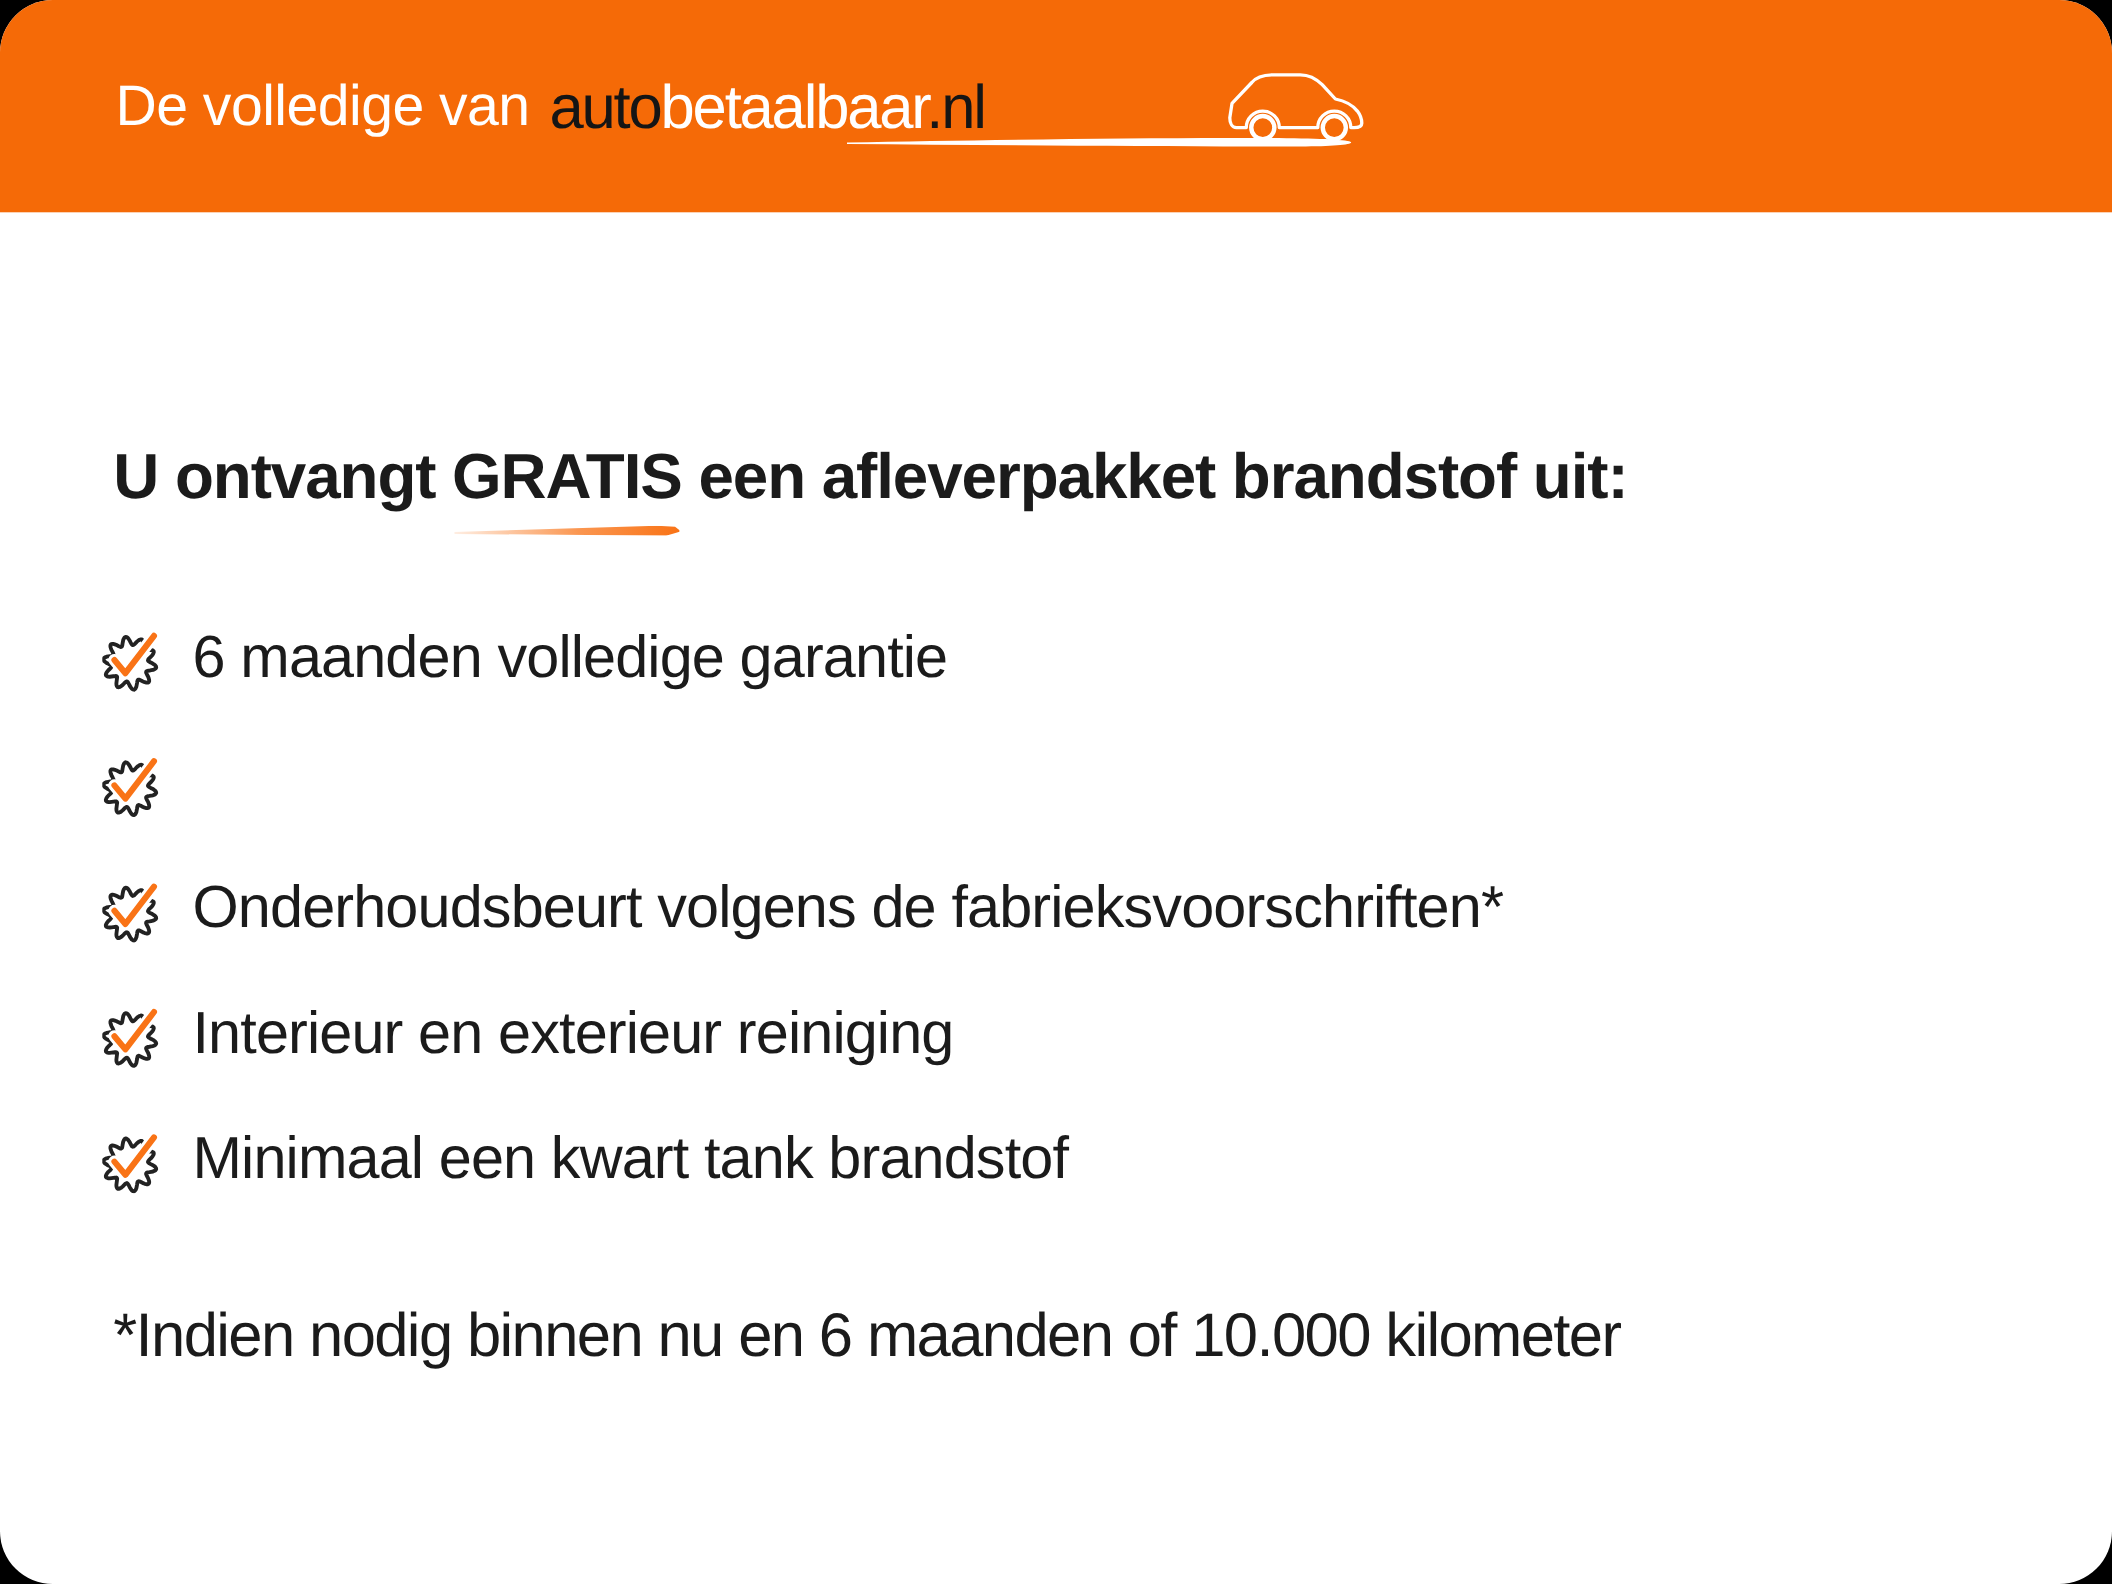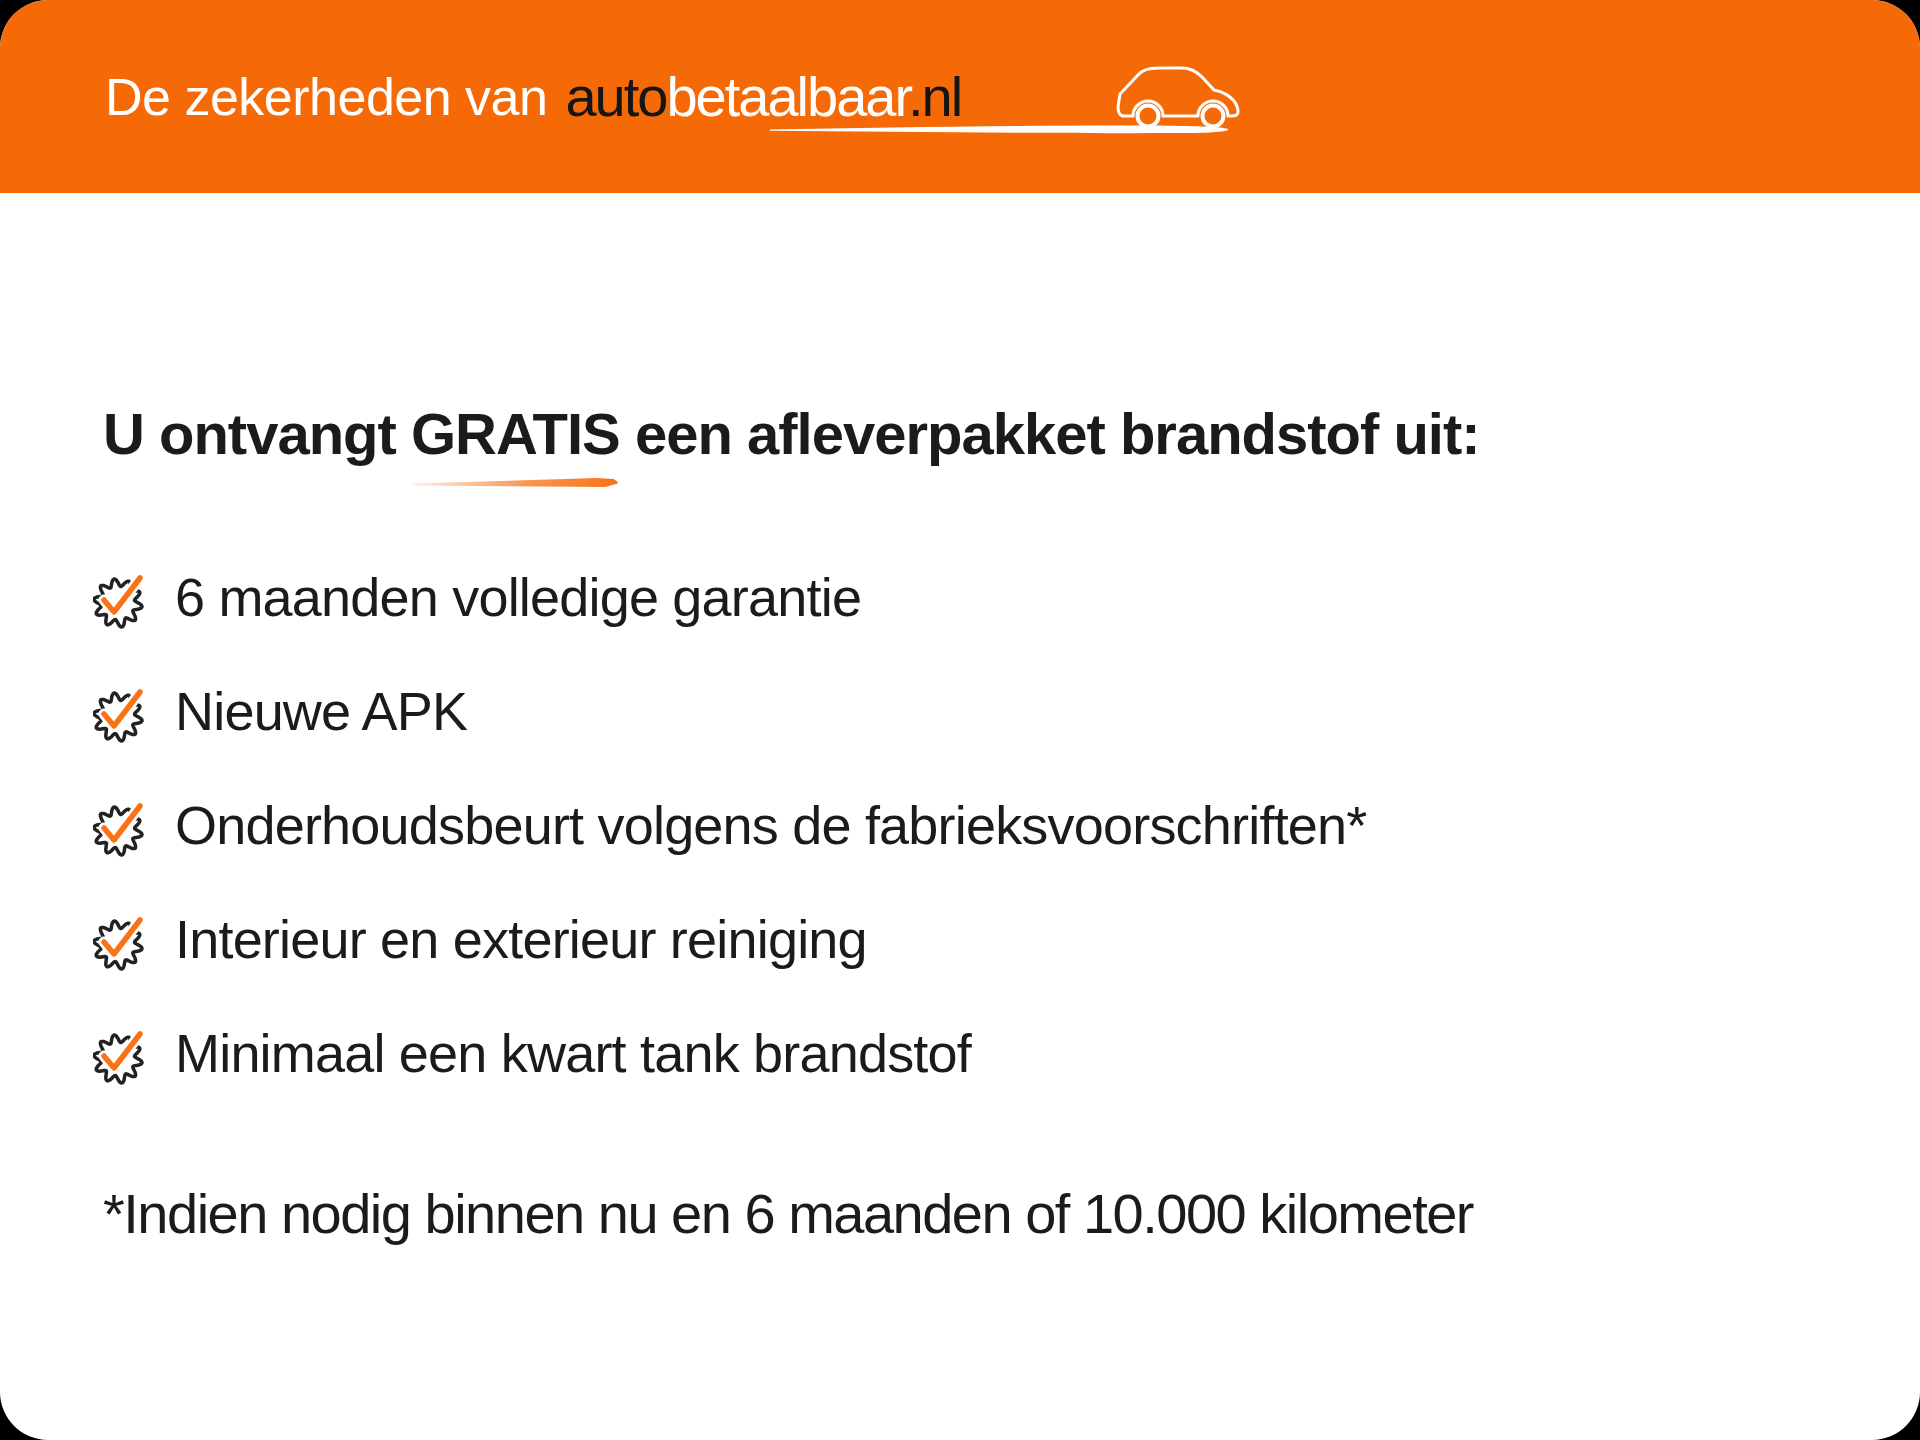--- a/index.html
+++ b/index.html
@@ -58,21 +58,21 @@
     font-size:56px;font-weight:400;letter-spacing:-1.5px;line-height:1;
     color:var(--text-dark,#1B1B1B);white-space:nowrap;
   }
 </style>
 </head>
 <body>
 
 <div class="card">
 
   <div class="header">
-    <span class="header-title">De zekerheden van</span>
+    <span class="header-title">De volledige van</span>
     <span class="brand"><span class="p-auto">auto</span><span class="p-betaalbaar">betaalbaar</span><span class="p-nl">.nl</span></span>
 
     <svg class="logo-swoosh" viewBox="0 0 465 12" width="465" height="12" aria-hidden="true">
       <path d="M0,6.5 C120,4.5 260,2 380,2.5 C425,2.9 452,3.6 458,6 C461,8.4 442,10 412,10.1 C300,10.6 140,9 0,7.8 Z" fill="#ffffff"></path>
     </svg>
 
     <svg class="car" viewBox="0 0 140 72" width="140" height="72" aria-hidden="true">
       <path d="M14,58 C10,58 8,54 8,49 L10,36 L28,17 C32,12 40,10 48,10 L72,10 C80,10 86,13 92,19 L104,32 C114,34 120,38 124,43 C127,47 128,51 128,54 C128,57 125,58 121,58 L118,58 A15,15 0 0 0 88,58 L53,58 A15,15 0 0 0 23,58 Z" fill="none" stroke="#ffffff" stroke-width="3" stroke-linejoin="round"></path>
       <circle cx="38" cy="58" r="10.5" fill="none" stroke="#ffffff" stroke-width="4"></circle>
       <circle cx="103" cy="58" r="10.5" fill="none" stroke="#ffffff" stroke-width="4"></circle>
@@ -94,21 +94,20 @@
   </li>
 
   <li class="benefit">
     <span class="icon">
       <svg viewBox="0 0 54 64" width="54" height="64" aria-hidden="true">
         <path class="gear" fill="none" stroke-width="3.5" stroke-linejoin="round" d="M45.5 38.0L46.9 38.9L48.1 39.8L48.8 40.8L49.0 41.8L48.5 42.7L47.5 43.4L46.1 44.0L44.5 44.3L42.9 44.6L41.5 44.8L40.4 45.1L39.9 45.6L39.8 46.3L40.2 47.3L40.8 48.6L41.6 50.0L42.2 51.6L42.6 53.1L42.6 54.3L42.2 55.2L41.3 55.6L40.1 55.6L38.6 55.2L37.0 54.6L35.6 53.8L34.3 53.2L33.3 52.8L32.6 52.9L32.1 53.4L31.8 54.5L31.6 55.9L31.3 57.5L31.0 59.1L30.4 60.5L29.7 61.5L28.8 62.0L27.8 61.8L26.8 61.1L25.9 59.9L25.0 58.5L24.3 57.0L23.6 55.8L23.0 54.9L22.4 54.5L21.7 54.7L20.8 55.3L19.8 56.3L18.7 57.5L17.4 58.6L16.1 59.4L14.9 59.8L14.0 59.7L13.3 58.9L12.9 57.8L12.8 56.3L13.0 54.6L13.2 53.0L13.4 51.5L13.5 50.5L13.2 49.8L12.5 49.5L11.5 49.6L10.0 49.8L8.4 50.0L6.7 50.2L5.2 50.1L4.1 49.7L3.3 49.0L3.2 48.1L3.6 46.9L4.4 45.6L5.5 44.3L6.7 43.2L7.7 42.2L8.3 41.3L8.5 40.6L8.1 40.0L7.2 39.4L6.0 38.7L4.5 38.0L3.1 37.1L1.9 36.2L1.2 35.2L1.0 34.2L1.5 33.3L2.5 32.6L3.9 32.0L5.5 31.7L7.1 31.4L8.5 31.2L9.6 30.9L10.1 30.4L10.2 29.7L9.8 28.7L9.2 27.4L8.4 26.0L7.8 24.4L7.4 22.9L7.4 21.7L7.8 20.8L8.7 20.4L9.9 20.4L11.4 20.8L13.0 21.4L14.4 22.2L15.7 22.8L16.7 23.2L17.4 23.1L17.9 22.6L18.2 21.5L18.4 20.1L18.7 18.5L19.0 16.9L19.6 15.5L20.3 14.5L21.2 14.0L22.2 14.2L23.2 14.9L24.1 16.1L25.0 17.5L25.7 19.0L26.4 20.2L27.0 21.1L27.6 21.5L28.3 21.3L29.2 20.7L30.2 19.7L31.3 18.5L32.6 17.4L33.9 16.6L35.1 16.2L36.0 16.3L36.7 17.1L37.1 18.2L37.2 19.7L37.0 21.4L36.8 23.0L36.6 24.5L36.5 25.5L36.8 26.2L37.5 26.5L38.5 26.4L40.0 26.2L41.6 26.0L43.3 25.8L44.8 25.9L45.9 26.3L46.7 27.0L46.8 27.9L46.4 29.1L45.6 30.4L44.5 31.7L43.3 32.8L42.3 33.8L41.7 34.7L41.5 35.4L41.9 36.0L42.8 36.6L44.0 37.3L45.5 38.0Z"></path>
         <polyline points="11,35 21,47 47,13" fill="none" stroke="#ffffff" stroke-width="11" stroke-linecap="round" stroke-linejoin="round"></polyline>
         <polyline class="chk" points="11,35 21,47 47,13" fill="none" stroke-width="5.5" stroke-linecap="round" stroke-linejoin="round"></polyline>
       </svg>
     </span>
-    <span class="benefit-label">Nieuwe APK</span>
   </li>
 
   <li class="benefit">
     <span class="icon">
       <svg viewBox="0 0 54 64" width="54" height="64" aria-hidden="true">
         <path class="gear" fill="none" stroke-width="3.5" stroke-linejoin="round" d="M45.5 38.0L46.9 38.9L48.1 39.8L48.8 40.8L49.0 41.8L48.5 42.7L47.5 43.4L46.1 44.0L44.5 44.3L42.9 44.6L41.5 44.8L40.4 45.1L39.9 45.6L39.8 46.3L40.2 47.3L40.8 48.6L41.6 50.0L42.2 51.6L42.6 53.1L42.6 54.3L42.2 55.2L41.3 55.6L40.1 55.6L38.6 55.2L37.0 54.6L35.6 53.8L34.3 53.2L33.3 52.8L32.6 52.9L32.1 53.4L31.8 54.5L31.6 55.9L31.3 57.5L31.0 59.1L30.4 60.5L29.7 61.5L28.8 62.0L27.8 61.8L26.8 61.1L25.9 59.9L25.0 58.5L24.3 57.0L23.6 55.8L23.0 54.9L22.4 54.5L21.7 54.7L20.8 55.3L19.8 56.3L18.7 57.5L17.4 58.6L16.1 59.4L14.9 59.8L14.0 59.7L13.3 58.9L12.9 57.8L12.8 56.3L13.0 54.6L13.2 53.0L13.4 51.5L13.5 50.5L13.2 49.8L12.5 49.5L11.5 49.6L10.0 49.8L8.4 50.0L6.7 50.2L5.2 50.1L4.1 49.7L3.3 49.0L3.2 48.1L3.6 46.9L4.4 45.6L5.5 44.3L6.7 43.2L7.7 42.2L8.3 41.3L8.5 40.6L8.1 40.0L7.2 39.4L6.0 38.7L4.5 38.0L3.1 37.1L1.9 36.2L1.2 35.2L1.0 34.2L1.5 33.3L2.5 32.6L3.9 32.0L5.5 31.7L7.1 31.4L8.5 31.2L9.6 30.9L10.1 30.4L10.2 29.7L9.8 28.7L9.2 27.4L8.4 26.0L7.8 24.4L7.4 22.9L7.4 21.7L7.8 20.8L8.7 20.4L9.9 20.4L11.4 20.8L13.0 21.4L14.4 22.2L15.7 22.8L16.7 23.2L17.4 23.1L17.9 22.6L18.2 21.5L18.4 20.1L18.7 18.5L19.0 16.9L19.6 15.5L20.3 14.5L21.2 14.0L22.2 14.2L23.2 14.9L24.1 16.1L25.0 17.5L25.7 19.0L26.4 20.2L27.0 21.1L27.6 21.5L28.3 21.3L29.2 20.7L30.2 19.7L31.3 18.5L32.6 17.4L33.9 16.6L35.1 16.2L36.0 16.3L36.7 17.1L37.1 18.2L37.2 19.7L37.0 21.4L36.8 23.0L36.6 24.5L36.5 25.5L36.8 26.2L37.5 26.5L38.5 26.4L40.0 26.2L41.6 26.0L43.3 25.8L44.8 25.9L45.9 26.3L46.7 27.0L46.8 27.9L46.4 29.1L45.6 30.4L44.5 31.7L43.3 32.8L42.3 33.8L41.7 34.7L41.5 35.4L41.9 36.0L42.8 36.6L44.0 37.3L45.5 38.0Z"></path>
         <polyline points="11,35 21,47 47,13" fill="none" stroke="#ffffff" stroke-width="11" stroke-linecap="round" stroke-linejoin="round"></polyline>
         <polyline class="chk" points="11,35 21,47 47,13" fill="none" stroke-width="5.5" stroke-linecap="round" stroke-linejoin="round"></polyline>
       </svg>
     </span>

